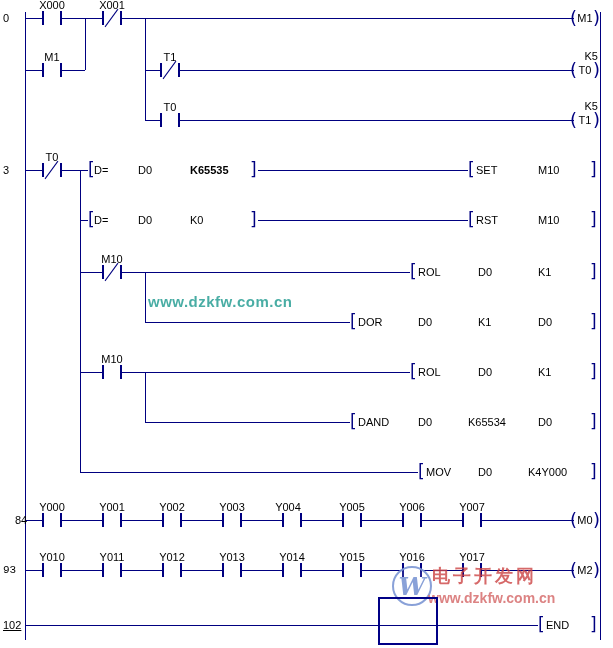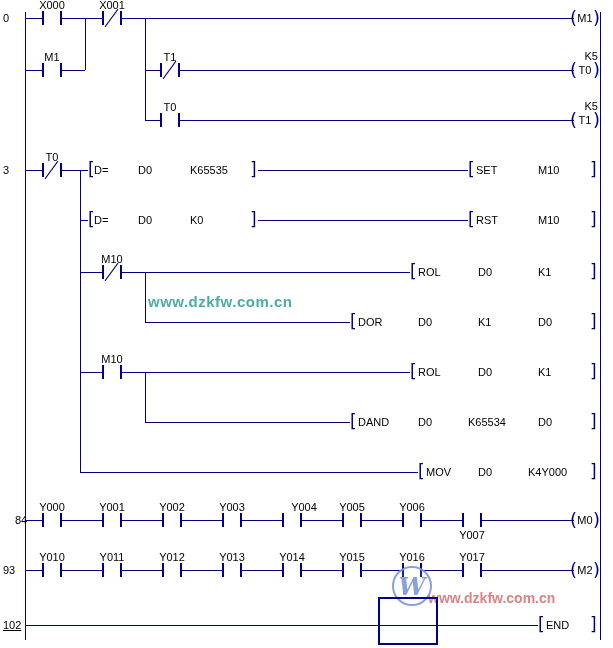--- a/index.html
+++ b/index.html
@@ -130,21 +130,21 @@
       <div class="wire h" style="left: 182px; top: 570px; width: 40px;"></div>
       <div class="wire h" style="left: 242px; top: 570px; width: 40px;"></div>
       <div class="wire h" style="left: 302px; top: 570px; width: 40px;"></div>
       <div class="wire h" style="left: 362px; top: 570px; width: 40px;"></div>
       <div class="wire h" style="left: 422px; top: 570px; width: 40px;"></div>
       <div class="wire h" style="left: 482px; top: 570px; width: 92px;"></div>
       <div class="wire h" style="left: 25px; top: 625px; width: 513px;"></div>
       <div class="rungnum" style="left: 3px; top: 12px;">0</div>
       <div class="rungnum" style="left: 3px; top: 164px;">3</div>
       <div class="rungnum" style="left: 15px; top: 514px;">84</div>
-      <div class="rungnum" style="left: 3px; top: 564px;">93</div>
+      <div class="rungnum" style="left: 3px; top: 564px; font-family: Liberation Mono, monospace;">93</div>
       <div class="rungnum" style="left: 3px; top: 619px; text-decoration: underline;">102</div>
       <div class="contact" style="left: 42px; top: 11px;">
         <div class="bar l"></div>
         <div class="bar r"></div>
       </div>
       <div class="clabel" style="left: 24px; top: -1px;">X000</div>
       <div class="contact" style="left: 102px; top: 11px;">
         <div class="bar l"></div>
         <div class="bar r"></div>
         <div class="slash"></div>
@@ -200,36 +200,36 @@
       <div class="clabel" style="left: 144px; top: 501px;">Y002</div>
       <div class="contact" style="left: 222px; top: 513px;">
         <div class="bar l"></div>
         <div class="bar r"></div>
       </div>
       <div class="clabel" style="left: 204px; top: 501px;">Y003</div>
       <div class="contact" style="left: 282px; top: 513px;">
         <div class="bar l"></div>
         <div class="bar r"></div>
       </div>
-      <div class="clabel" style="left: 276px; top: 501px;">Y004</div>
+      <div class="clabel" style="left: 260px; top: 501px;">Y004</div>
       <div class="contact" style="left: 342px; top: 513px;">
         <div class="bar l"></div>
         <div class="bar r"></div>
       </div>
       <div class="clabel" style="left: 324px; top: 501px;">Y005</div>
       <div class="contact" style="left: 402px; top: 513px;">
         <div class="bar l"></div>
         <div class="bar r"></div>
       </div>
       <div class="clabel" style="left: 384px; top: 501px;">Y006</div>
       <div class="contact" style="left: 462px; top: 513px;">
         <div class="bar l"></div>
         <div class="bar r"></div>
       </div>
-      <div class="clabel" style="left: 444px; top: 501px; margin-top: 28px;">Y007</div>
+      <div class="clabel" style="left: 444px; top: 501px;">Y007</div>
       <div class="contact" style="left: 42px; top: 563px;">
         <div class="bar l"></div>
         <div class="bar r"></div>
       </div>
       <div class="clabel" style="left: 24px; top: 551px;">Y010</div>
       <div class="contact" style="left: 102px; top: 563px;">
         <div class="bar l"></div>
         <div class="bar r"></div>
       </div>
       <div class="clabel" style="left: 84px; top: 551px;">Y011</div>
@@ -287,21 +287,21 @@
       </div>
       <div class="coil" style="left: 570px; top: 559px;">
         <div class="paren">(</div>
         <div class="cl">M2</div>
         <div class="paren">)</div>
       </div>
       <div class="iblock" style="left: 88px; top: 159px; width: 170px; height: 22px;">
         <div class="bracket" style="left: 0px;">[</div>
         <div class="itxt" style="left: 6px;">D=</div>
         <div class="itxt" style="left: 50px;">D0</div>
-        <div class="itxt" style="left: 102px;">K65535</div>
+        <div class="itxt" style="left: 102px; font-weight: bold;">K65535</div>
         <div class="bracket" style="left: 162px;">]</div>
       </div>
       <div class="iblock" style="left: 468px; top: 159px; width: 130px; height: 22px;">
         <div class="bracket" style="left: 0px;">[</div>
         <div class="itxt" style="left: 8px;">SET</div>
         <div class="itxt" style="left: 70px;">M10</div>
         <div class="bracket" style="left: 122px;">]</div>
       </div>
       <div class="iblock" style="left: 88px; top: 209px; width: 170px; height: 22px;">
         <div class="bracket" style="left: 0px;">[</div>
@@ -358,16 +358,17 @@
         <div class="itxt" style="left: 8px;">END</div>
         <div class="bracket" style="left: 52px;">]</div>
       </div>
     </div>
 
   <div class="wm-center">www.dzkfw.com.cn</div>
 
   <div class="logo-circle">
     <span>W</span>
   </div>
+  <div class="wm-name">电子开发网</div>
   <div class="wm-url">www.dzkfw.com.cn</div>
 
   <div class="cursor-box" id="cursor-box" style="left: 378px; top: 597px; width: 60px; height: 48px;"></div>
 </div>
 
 </body></html>

